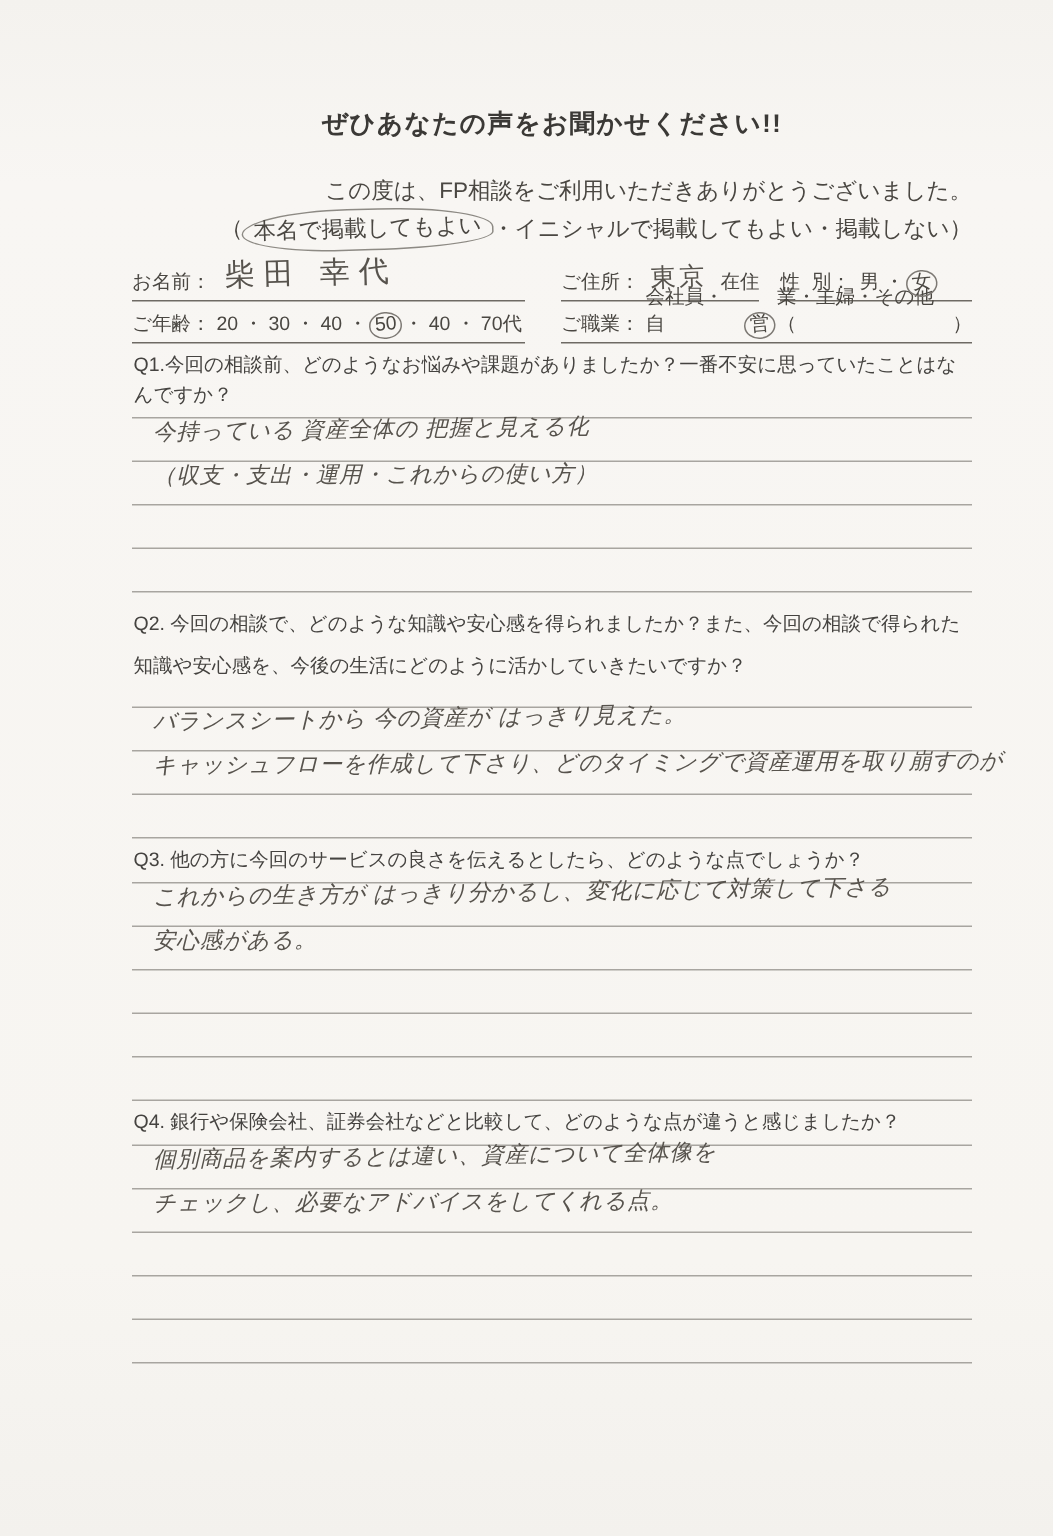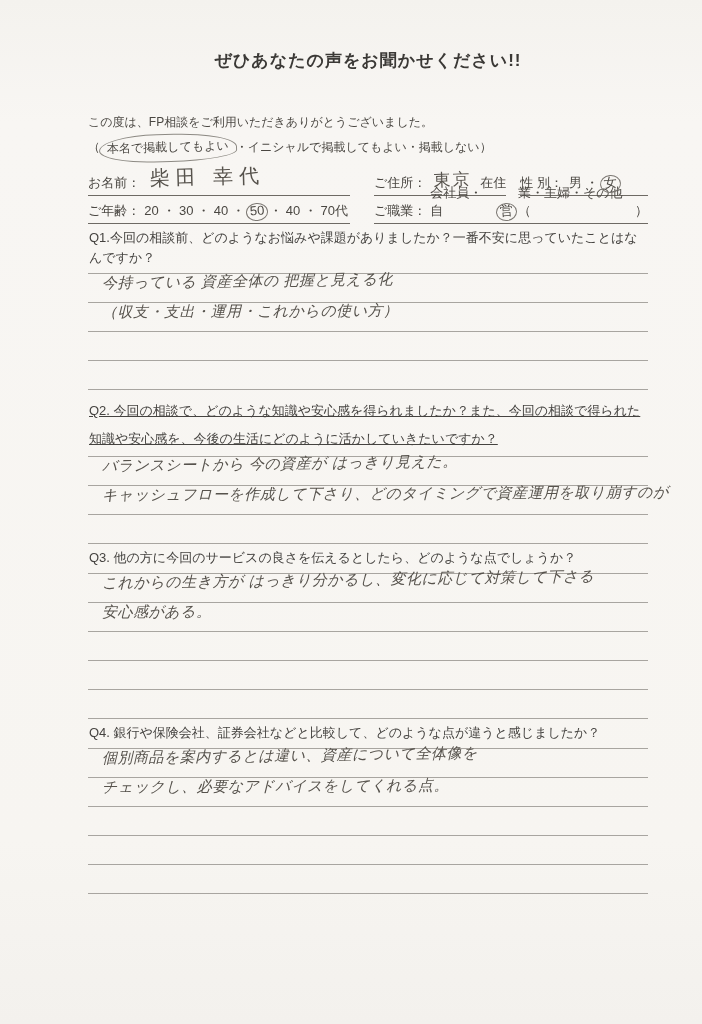--- a/index.html
+++ b/index.html
@@ -7,59 +7,59 @@
   body { font-family:"Liberation Sans","DejaVu Sans",sans-serif; }
 
   .sheet {
     position:relative; width:702px; height:1024px; overflow:hidden;
     background:linear-gradient(180deg,#f4f2ee 0%,#f8f6f3 12%,#f7f5f1 82%,#f3f1ed 100%);
     color:#45423e;
   }
   .content { padding:0 54px 0 88px; }
 
   .title {
-    padding-top:49px; text-align:center;
+    padding-top:71px; text-align:center;
     font-size:17px; font-weight:bold; letter-spacing:1px; color:#3b3936;
   }
-  .intro { margin-top:38px; text-align:left; font-size:12px; line-height:25px; color:#4a4742; }
+  .intro { margin-top:21px; text-align:right; font-size:15px; line-height:25px; color:#4a4742; }
   .oval {
     display:inline-block; border:1px solid #8d8a84; padding:0 7px 1px;
     border-radius:48% 52% 55% 45% / 62% 58% 42% 52%;
     transform:rotate(-1.6deg); margin:-2px -1px;
   }
 
   .fields { margin-top:8px; font-size:13px; color:#4a4742; }
   .field-row { display:flex; height:28px; align-items:flex-end; }
   .cell-left { width:262px; display:flex; align-items:flex-end; border-bottom:1px solid #6e6a64; padding-bottom:3px; }
   .cell-right { flex:1; margin-left:24px; display:flex; align-items:flex-end; }
   .group { display:flex; align-items:flex-end; border-bottom:1px solid #6e6a64; padding-bottom:3px; }
   .group.grow { flex:1; }
   .gap { width:14px; border-bottom:none; }
-  .label { white-space:nowrap; }
+  .label { white-space:nowrap;font-family:Liberation Mono, monospace; }
   .spacer { flex:1; }
 
   .hand {
     font-size:15px; color:#57534d; letter-spacing:0.5px; white-space:nowrap;
     transform:rotate(-0.8deg); transform-origin:left bottom;
   }
   .hand.big { font-size:20px; letter-spacing:6px; margin-left:10px; transform:rotate(-1.5deg); }
   .hand.addr { font-size:17px; letter-spacing:2px; margin:0 8px; transform:rotate(-2deg); }
   .tilt-b { transform:rotate(-0.3deg); }
 
   .circle {
     display:inline-block; border:1.2px solid #7d7974; border-radius:50%;
     padding:0 3px 1px; margin:0 1px -1px; transform:rotate(-5deg); line-height:1.15;
   }
 
   .q-block { }
   .q-text {
     font-size:13px; line-height:20px; color:#454340;
     padding:4px 0 5px 1px; border-bottom:1px solid #a8a5a0;
   }
-  .q-text.tall { line-height:28px; padding-top:7px; padding-bottom:3px;text-decoration:underline; }
+  .q-text.tall { line-height:28px; padding-top:7px; padding-bottom:13px; }
   .ans-row {
     height:29px; border-bottom:1px solid #a8a5a0;
     display:flex; align-items:flex-start; padding:0 0 3px 14px; overflow:visible;font-style:italic;
   }
 </style>
 </head>
 <body>
 
 <div class="sheet">
   <div class="content">

